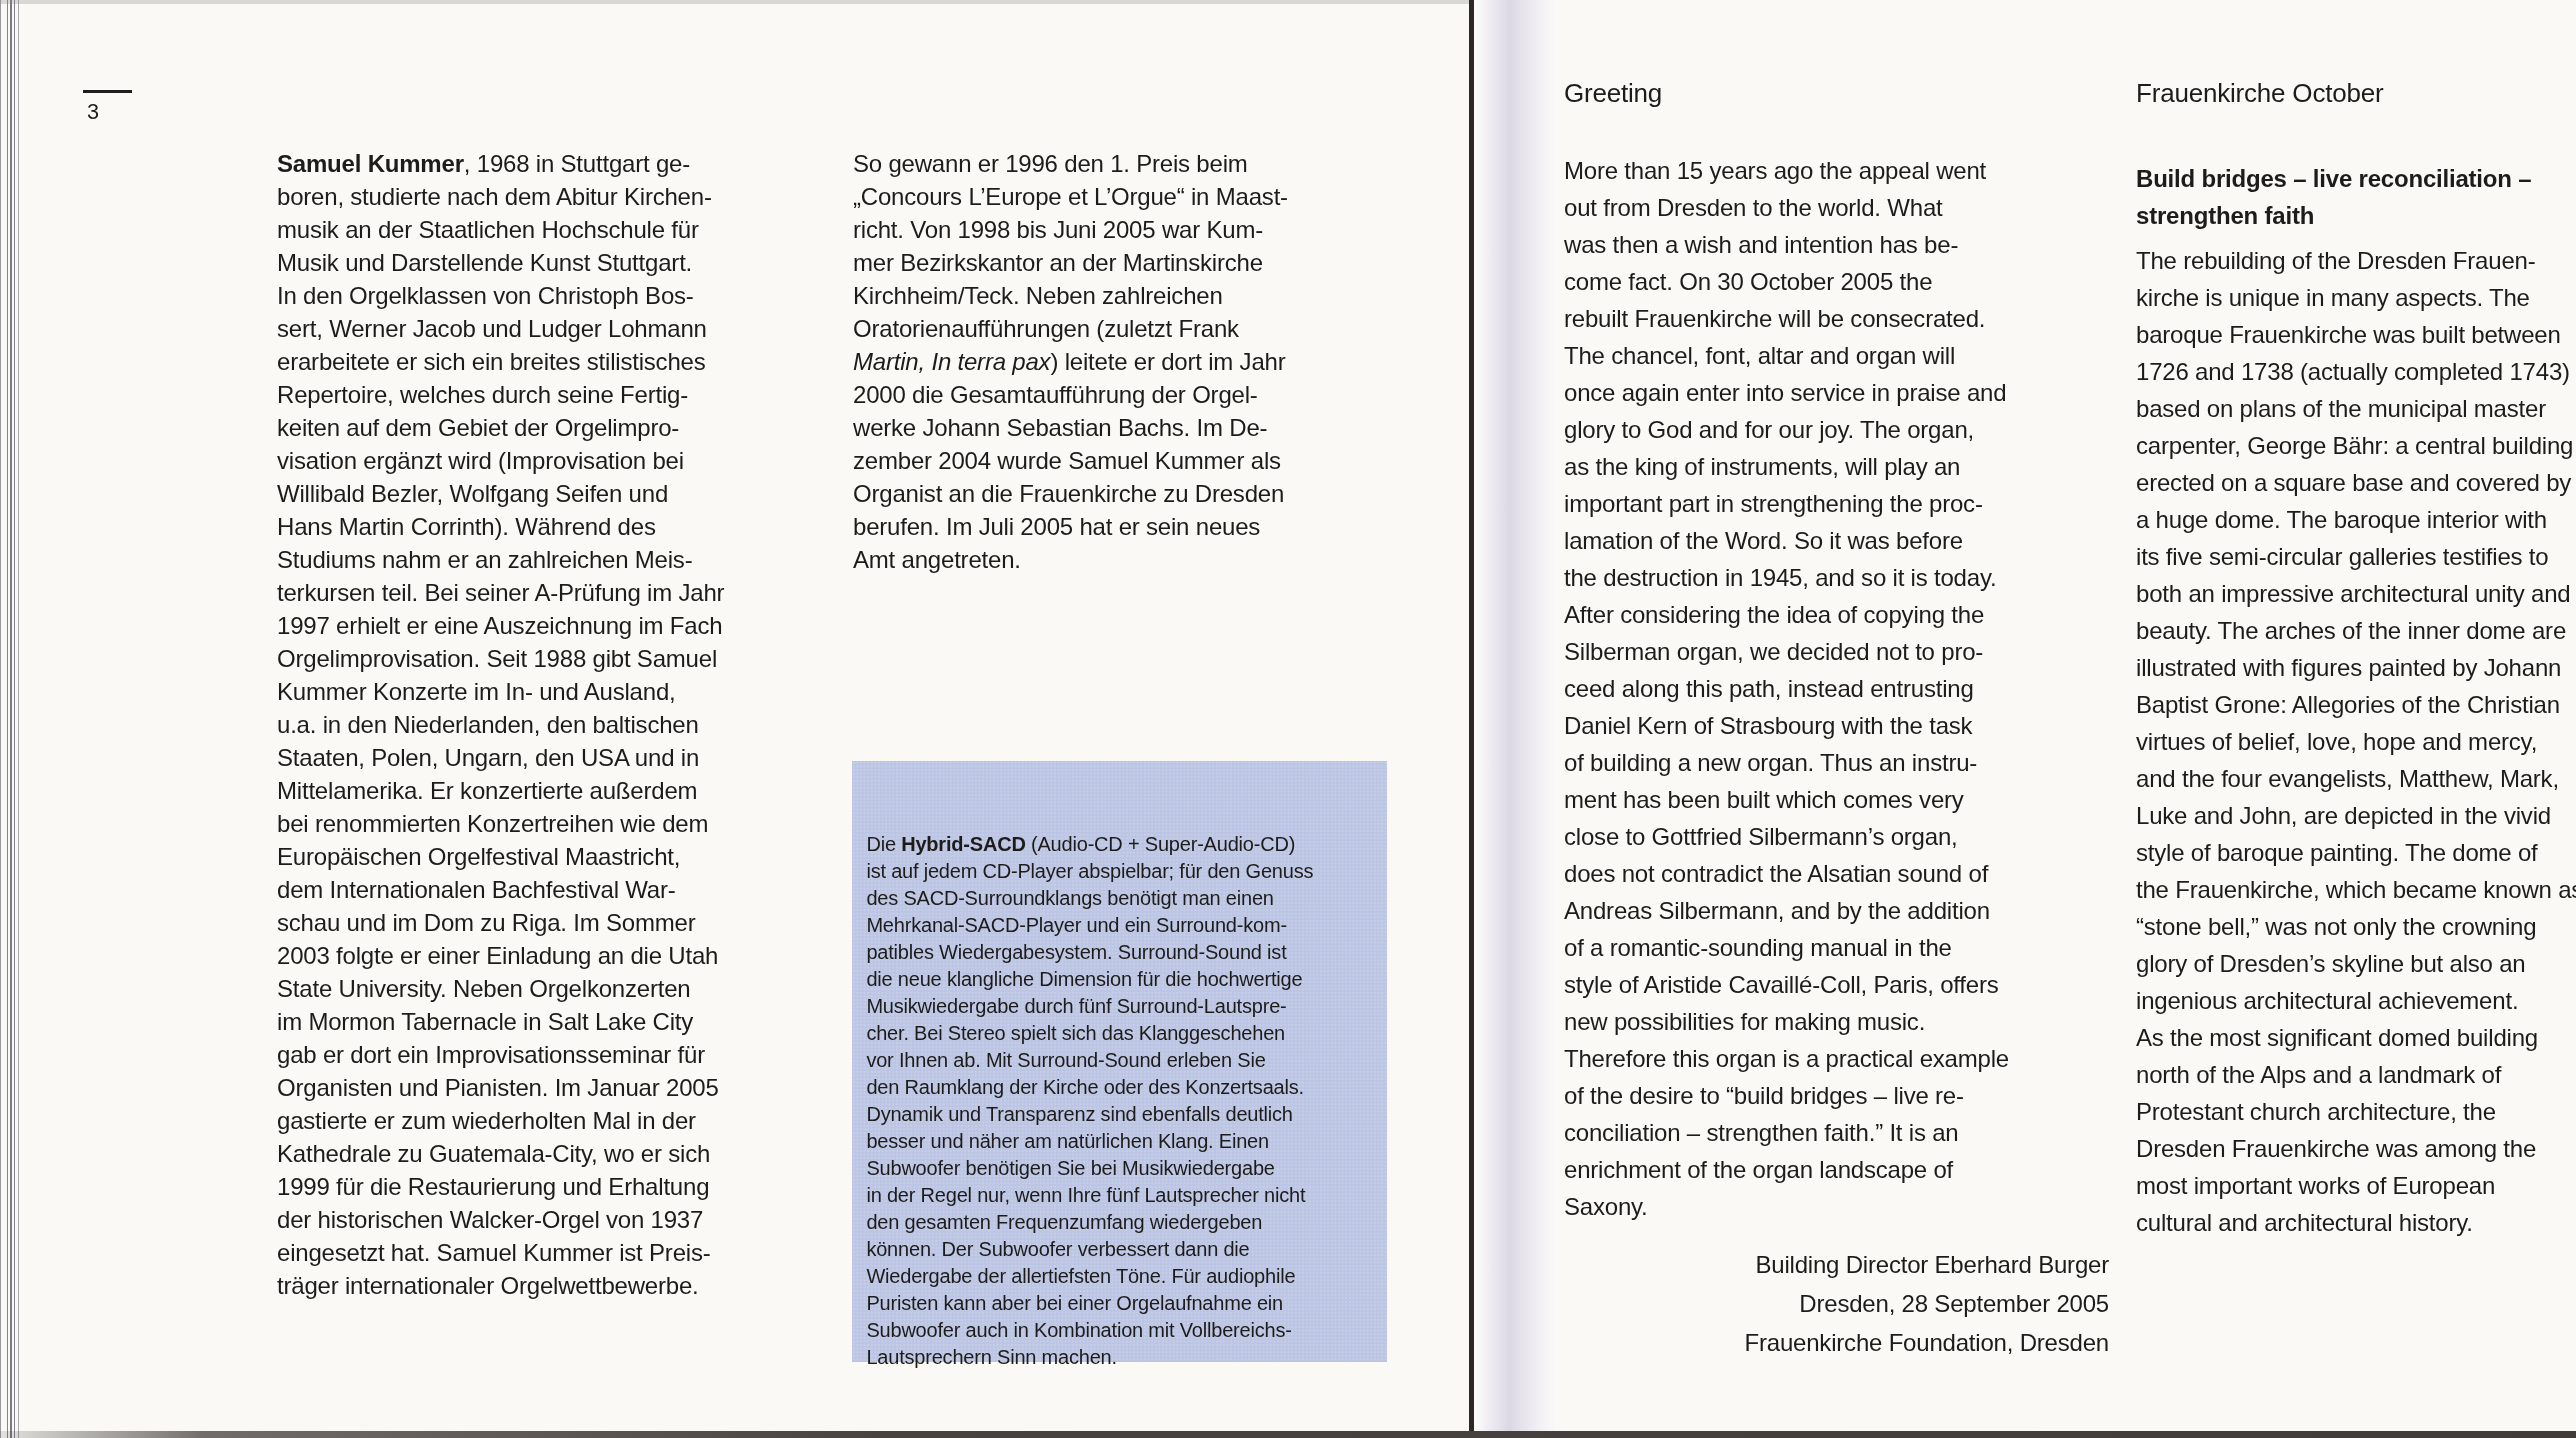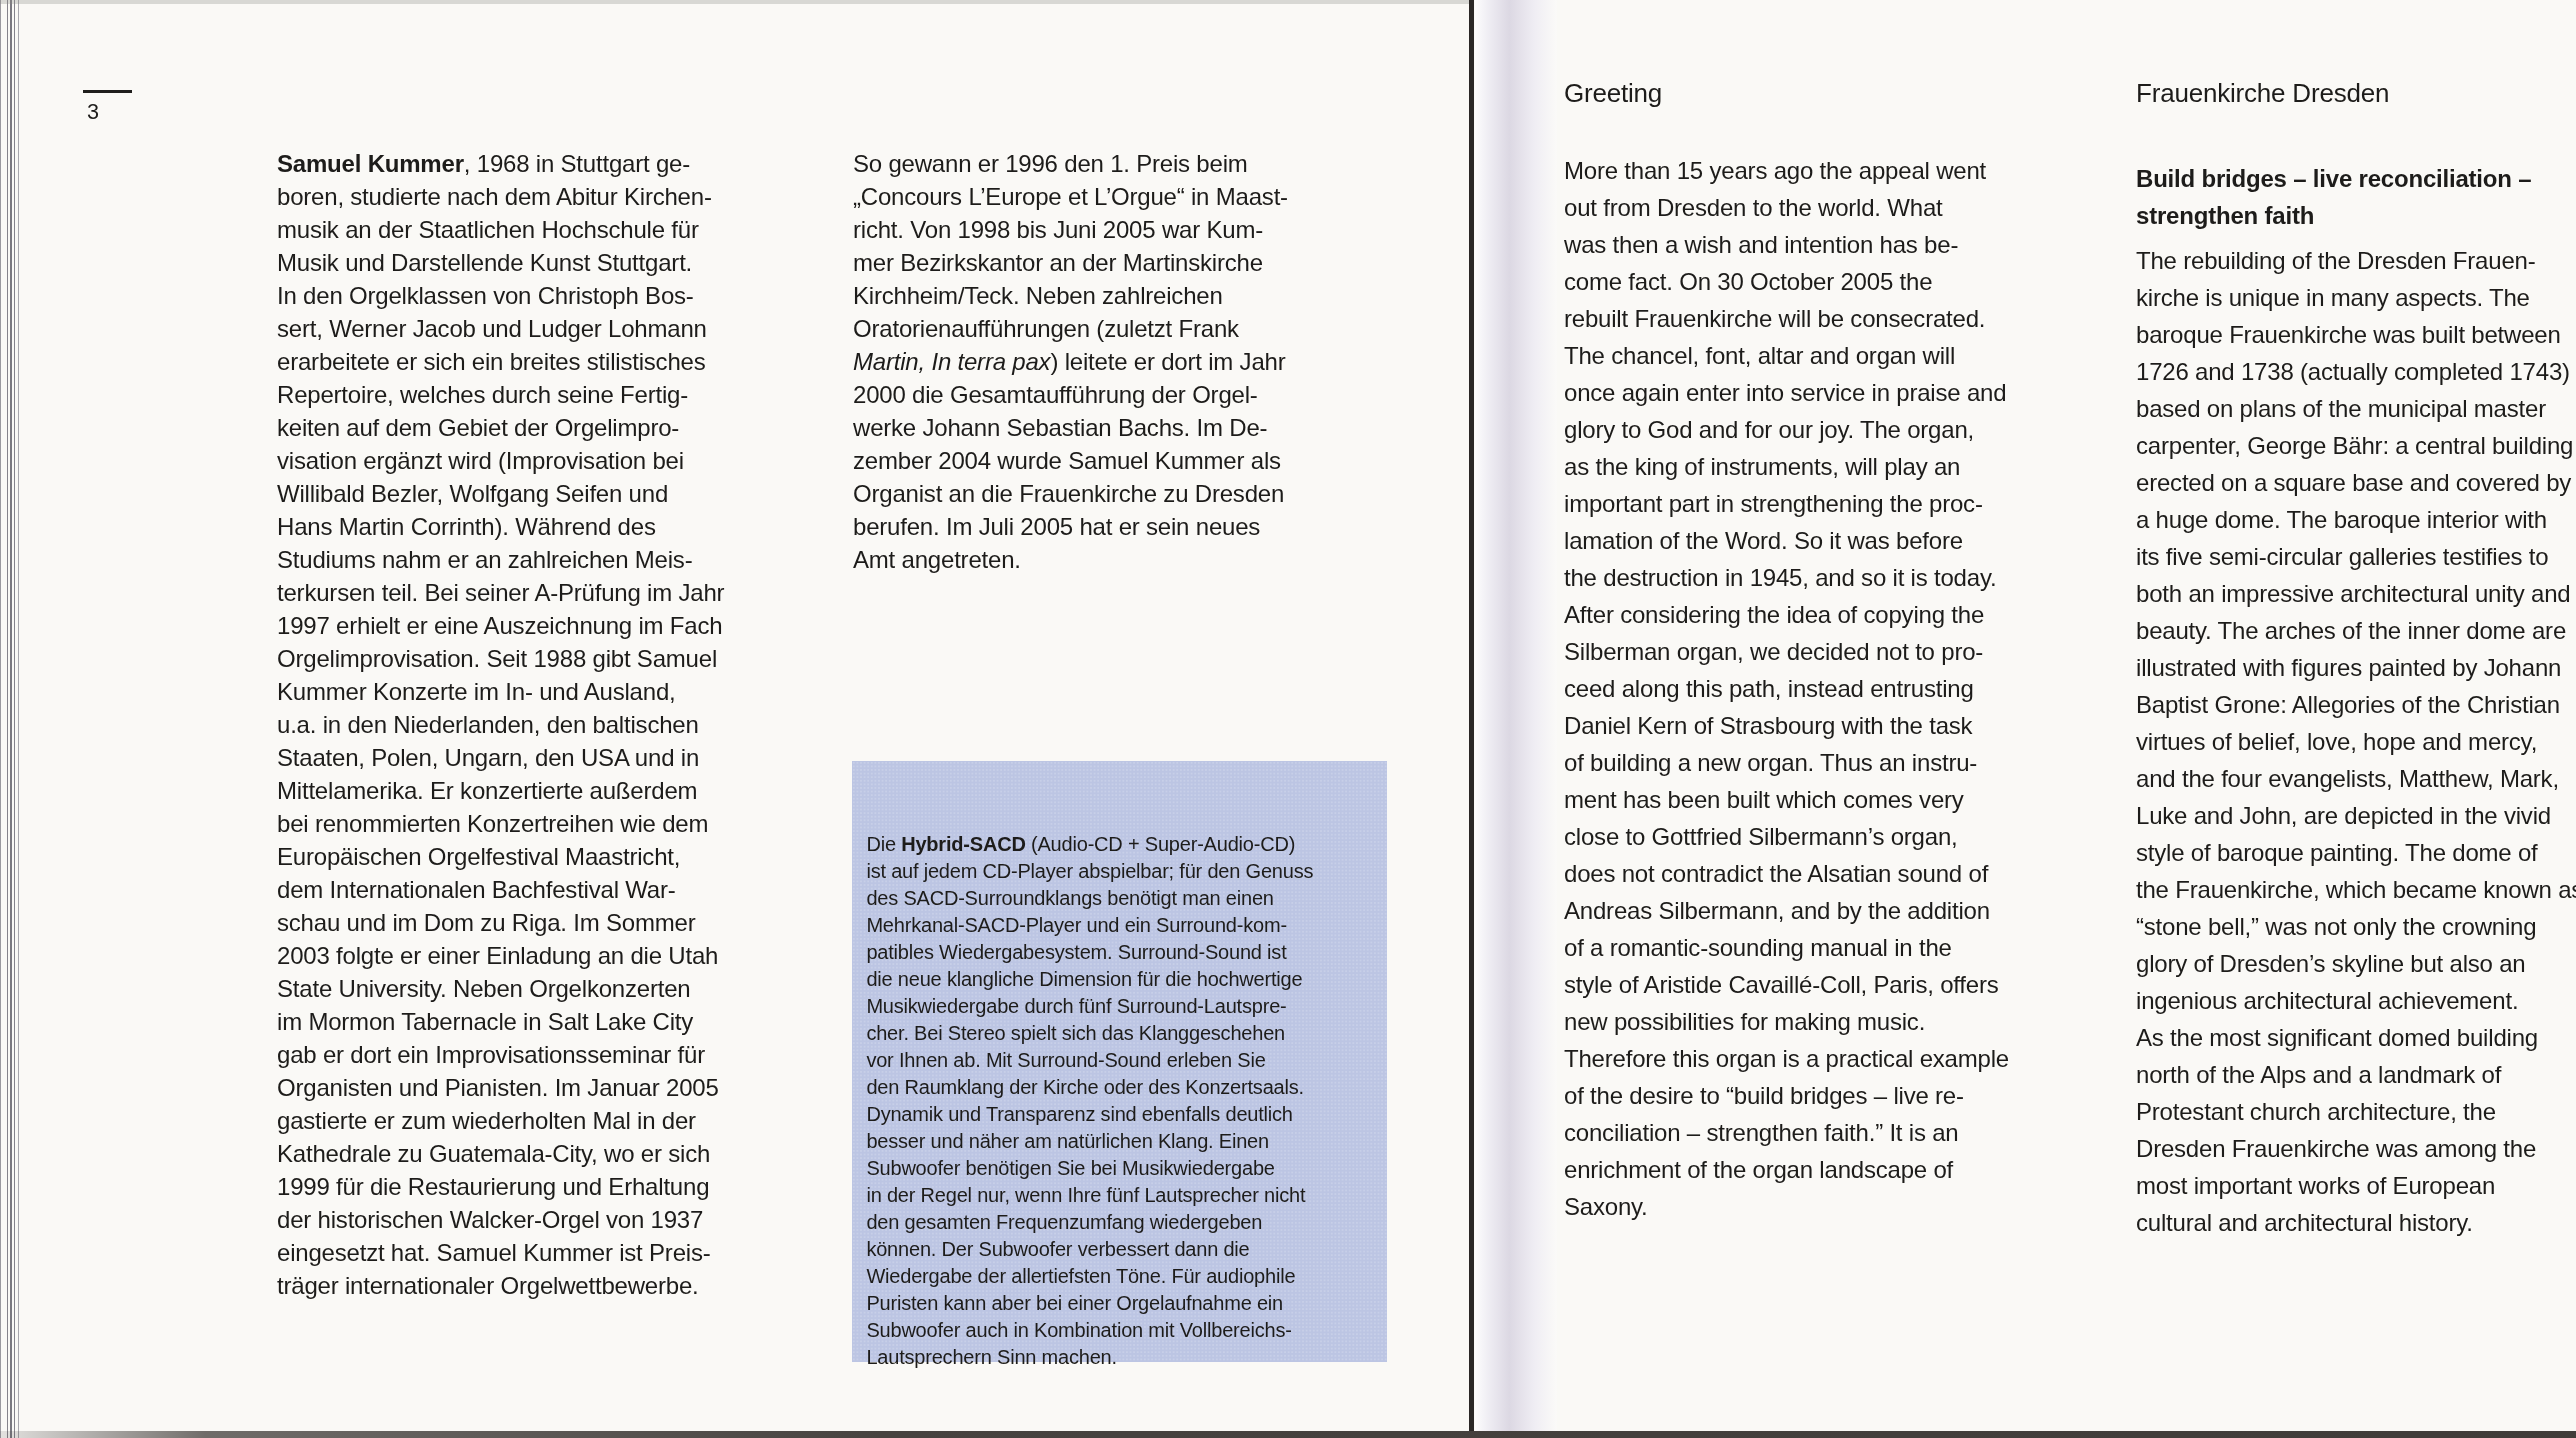--- a/index.html
+++ b/index.html
@@ -190,22 +190,25 @@
 Andreas Silbermann, and by the addition
 of a romantic-sounding manual in the
 style of Aristide Cavaillé-Coll, Paris, offers
 new possibilities for making music.
 Therefore this organ is a practical example
 of the desire to “build bridges – live re-
 conciliation – strengthen faith.” It is an
 enrichment of the organ landscape of
 Saxony.</div>
 
-
-  <div class="abs heading" id="fk-heading">Frauenkirche Dresden</div>
+  <div class="abs pre" id="signature-block">Building Director Eberhard Burger
+Dresden, 28 September 2005
+Frauenkirche Foundation, Dresden</div>
+
+  <div class="abs heading" id="fk-heading">Frauenkirche October</div>
 
   <div class="abs subheading pre" id="fk-subheading">Build bridges – live reconciliation –
 strengthen faith</div>
 
   <div class="abs col-en pre" id="fk-body">The rebuilding of the Dresden Frauen-
 kirche is unique in many aspects. The
 baroque Frauenkirche was built between
 1726 and 1738 (actually completed 1743)
 based on plans of the municipal master
 carpenter, George Bähr: a central building

